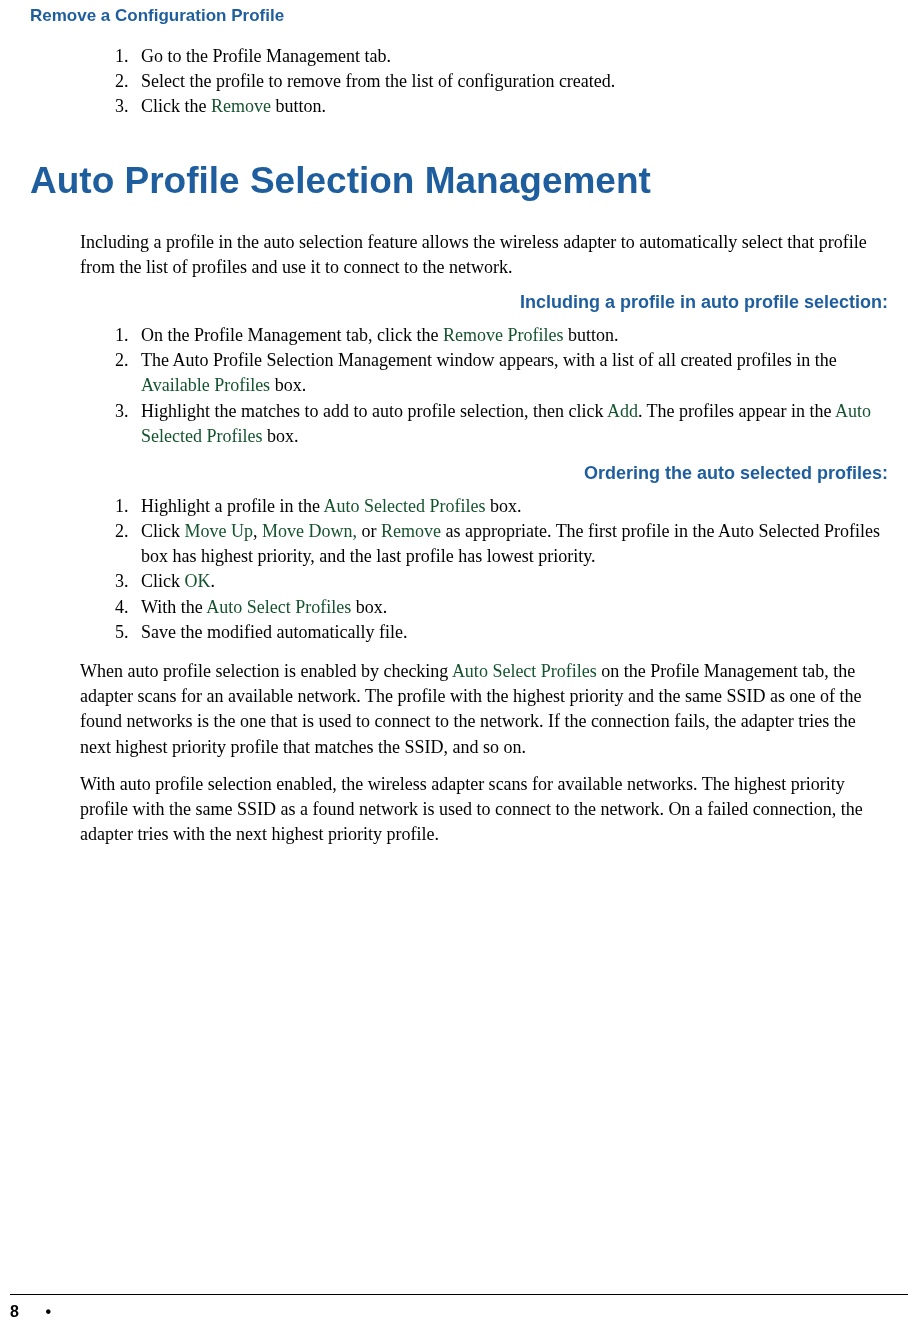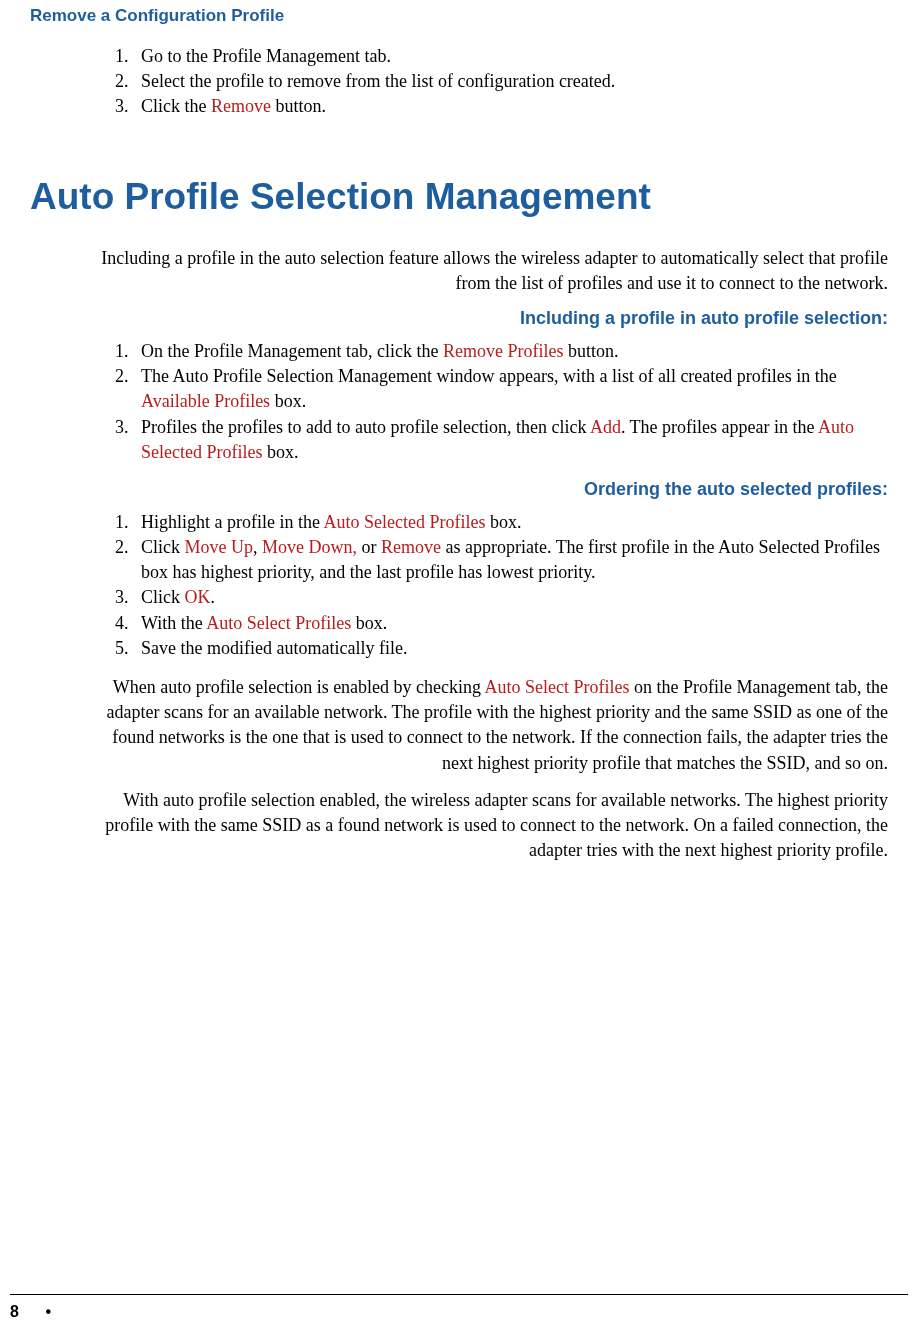--- a/index.html
+++ b/index.html
@@ -11,21 +11,21 @@
       font-size: 18px;
       color: #000;
       position: relative;
       padding: 6px 30px 0 30px;
     }
     .h-main {
       font-family: Arial, Helvetica, sans-serif;
       color: #1F5E9E;
       font-weight: bold;
       font-size: 37px;
-      margin-top: 56px;
+      margin-top: 40px;
       margin-bottom: 28px;
     }
     .h-sub {
       font-family: Arial, Helvetica, sans-serif;
       color: #1F5E9E;
       font-weight: bold;
       font-size: 17px;
       margin-bottom: 18px;
     }
     .h-sub2 {
@@ -41,23 +41,22 @@
       margin-bottom: 14px;
     }
     ol li {
       padding-left: 8px;
       line-height: 1.4;
     }
     .para {
       padding-left: 50px;
       margin-bottom: 12px;
       line-height: 1.4;
-      text-align: right;
     }
-    .blue-serif { color: #b91c1c; }
+    .blue-serif { color: #14532d; }
     .footer {
       position: absolute;
       left: 0; right: 0; bottom: 20px;
       padding: 0 10px;
     }
     .footer-line {
       border-top: 1px solid #000;
       margin-bottom: 8px;
     }
     .footer-text {
@@ -83,21 +82,21 @@
 
 <div class="h-sub2">Including a profile in auto profile selection:</div>
 <ol>
   <li>
     <span>On the Profile Management tab, click the </span><span class="blue-serif">Remove Profiles</span><span> button.</span>
   </li>
   <li>
     <span>The Auto Profile Selection Management window appears, with a list of all created profiles in the </span><span class="blue-serif">Available Profiles</span><span> box.</span>
   </li>
   <li>
-    <span>Profiles the profiles to add to auto profile selection, then click </span><span class="blue-serif">Add</span><span>. The profiles appear in the </span><span class="blue-serif">Auto Selected Profiles</span><span> box.</span>
+    <span>Highlight the matches to add to auto profile selection, then click </span><span class="blue-serif">Add</span><span>. The profiles appear in the </span><span class="blue-serif">Auto Selected Profiles</span><span> box.</span>
   </li>
 </ol>
 
 <div class="h-sub2">Ordering the auto selected profiles:</div>
 <ol>
   <li>
     <span>Highlight a profile in the </span><span class="blue-serif">Auto Selected Profiles</span><span> box.</span>
   </li>
   <li>
     <span>Click </span><span class="blue-serif">Move Up</span><span>, </span><span class="blue-serif">Move Down,</span><span> or </span><span class="blue-serif">Remove</span><span> as appropriate. The first profile in the Auto Selected Profiles box has highest priority, and the last profile has lowest priority.</span>

